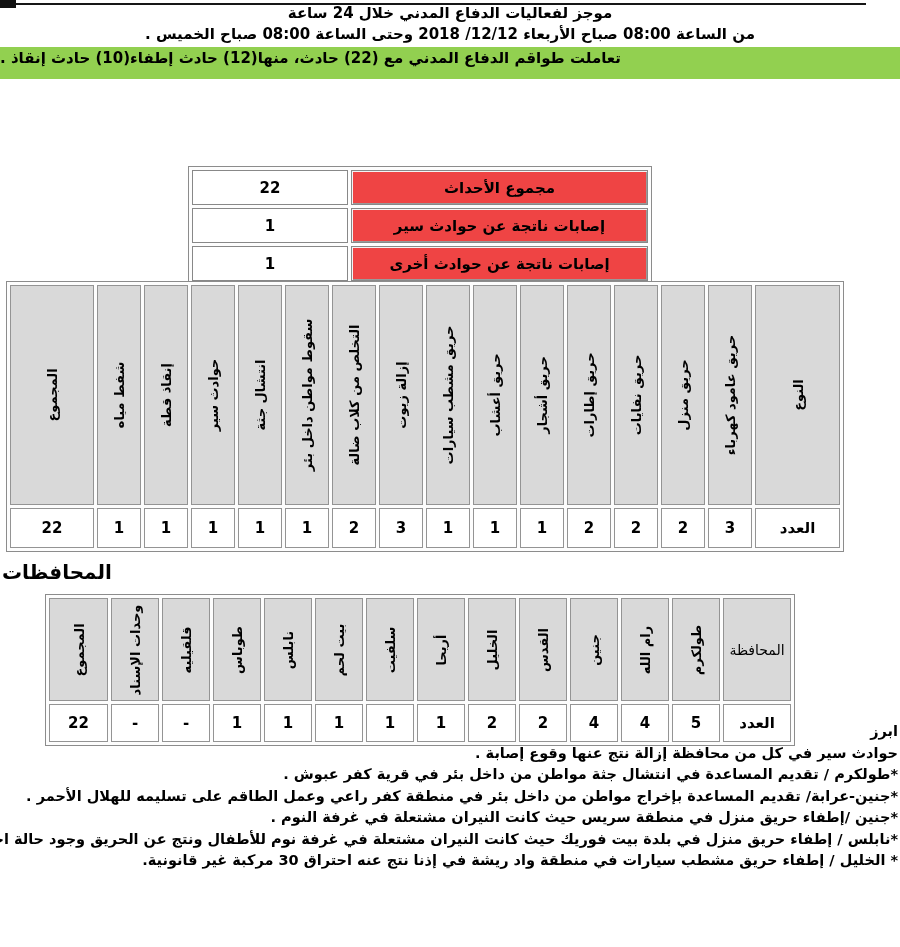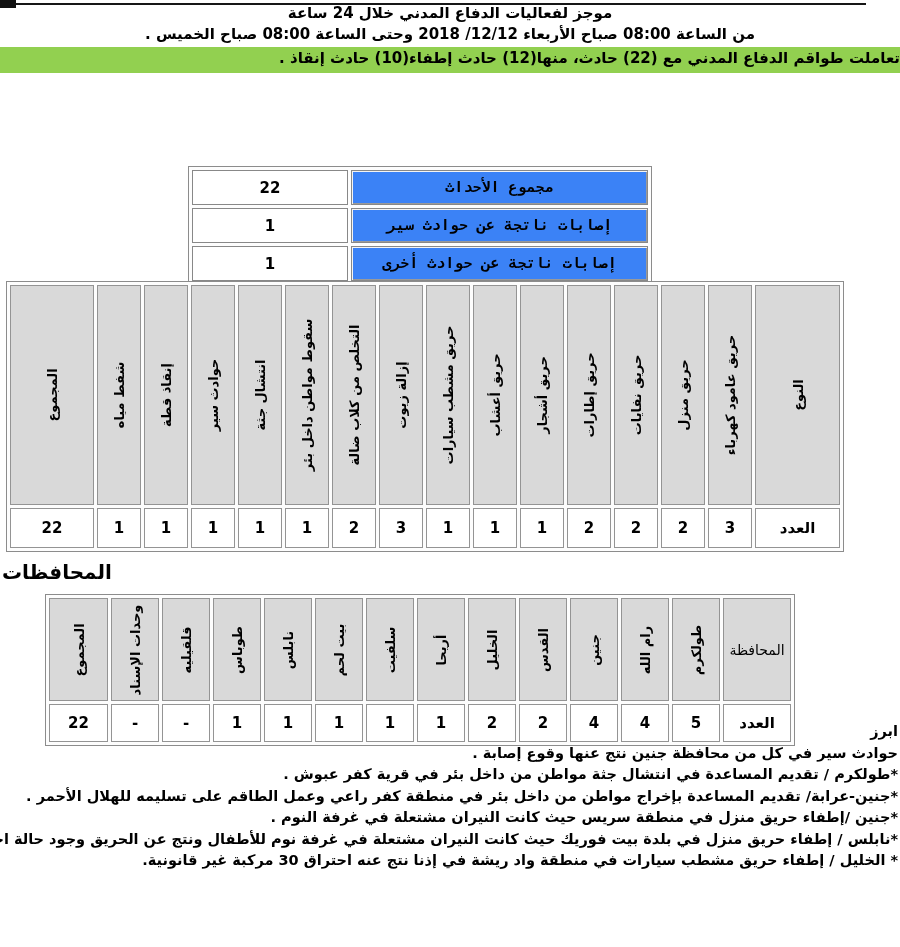--- a/index.html
+++ b/index.html
@@ -9,33 +9,33 @@
     overflow:hidden; font-family:"DejaVu Sans", sans-serif; direction:rtl; color:#000;margin-left:44px;
   }
   
   .top-line { position:absolute; left:0; top:3px; width:866px; height:2px; background:#161616; }
   .corner-mark { position:absolute; left:0; top:0; width:16px; height:8px; background:#111; }
 
   .title-1 { position:absolute; top:4px; left:0; width:100%; text-align:center;
              font-size:15px; font-weight:bold; white-space:nowrap; }
   .title-2 { position:absolute; top:25px; left:0; width:100%; text-align:center;
              font-size:15px; font-weight:bold; white-space:nowrap; }
-  .green-band { position:absolute; top:47px; left:0; width:900px; height:26px;
-                background:#92d050; text-align:right; }
+  .green-band { position:absolute; top:47px; left:0; width:900px; height:32px;
+                background:#92d050; text-align:left; }
   .green-band span { font-size:15px; font-weight:bold; line-height:22px; white-space:nowrap; }
 
   table { border-collapse:separate; border-spacing:3px; table-layout:fixed;
           border:1px solid #8c8c8c; background:#fdfdfd; }
   td { overflow:hidden; }
 
   
   .summary-table { position:absolute; top:166px; right:248px; width:462px; }
   .summary-table td { height:35px; border:1px solid #888; text-align:center;
                       font-size:15px; font-weight:bold; vertical-align:middle; }
-  .summary-table td.lbl { background:#3b82f6; box-shadow:inset 1px 1px 0 #f4f4f4, inset -1px -1px 0 #9a9a9a;font-family:Liberation Mono, monospace; }
+  .summary-table td.lbl { background:#ef4444; box-shadow:inset 1px 1px 0 #f4f4f4, inset -1px -1px 0 #9a9a9a; }
   .summary-table td.num { background:#fff; }
 
   
   .type-table { position:absolute; top:281px; right:56px; width:836px; }
   .type-table td { border:1px solid #949494; vertical-align:middle; text-align:center; }
   .type-table tr.hdr-row td { height:220px; background:#d9d9d9; position:relative; }
   .type-table tr.val-row td { height:40px; background:#fff; font-size:15px; font-weight:bold; }
   .type-table td.count-cell { background:#bfbfbf; font-size:15px; font-weight:bold; }
   .type-table td.total-val { background:#d9d9d9; }
 
@@ -237,21 +237,21 @@
       <td>1</td>
       <td>-</td>
       <td>-</td>
       <td class="total-val">22</td>
     </tr>
   </tbody>
     </table>
 
   <div class="highlights">
     <div>ابرز</div>
-    <div>حوادث سير في كل من محافظة جنين نتج عنها وقوع إصابة .</div>
+    <div>حوادث سير في كل من محافظة إزالة نتج عنها وقوع إصابة .</div>
     <div>*طولكرم / تقديم المساعدة في انتشال جثة مواطن من داخل بئر في قرية كفر عبوش .</div>
     <div>*جنين-عرابة/ تقديم المساعدة بإخراج مواطن من داخل بئر في منطقة كفر راعي وعمل الطاقم على تسليمه للهلال الأحمر .</div>
     <div>*جنين /إطفاء حريق منزل في منطقة سريس حيث كانت النيران مشتعلة في غرفة النوم .</div>
     <div>*نابلس / إطفاء حريق منزل في بلدة بيت فوريك حيث كانت النيران مشتعلة في غرفة نوم للأطفال ونتج عن الحريق وجود حالة اختناق لطفل .</div>
     <div>* الخليل / إطفاء حريق مشطب سيارات في منطقة واد ريشة في إذنا نتج عنه احتراق 30 مركبة غير قانونية.</div>
   </div>
 
 </div>
 
 </body></html>

